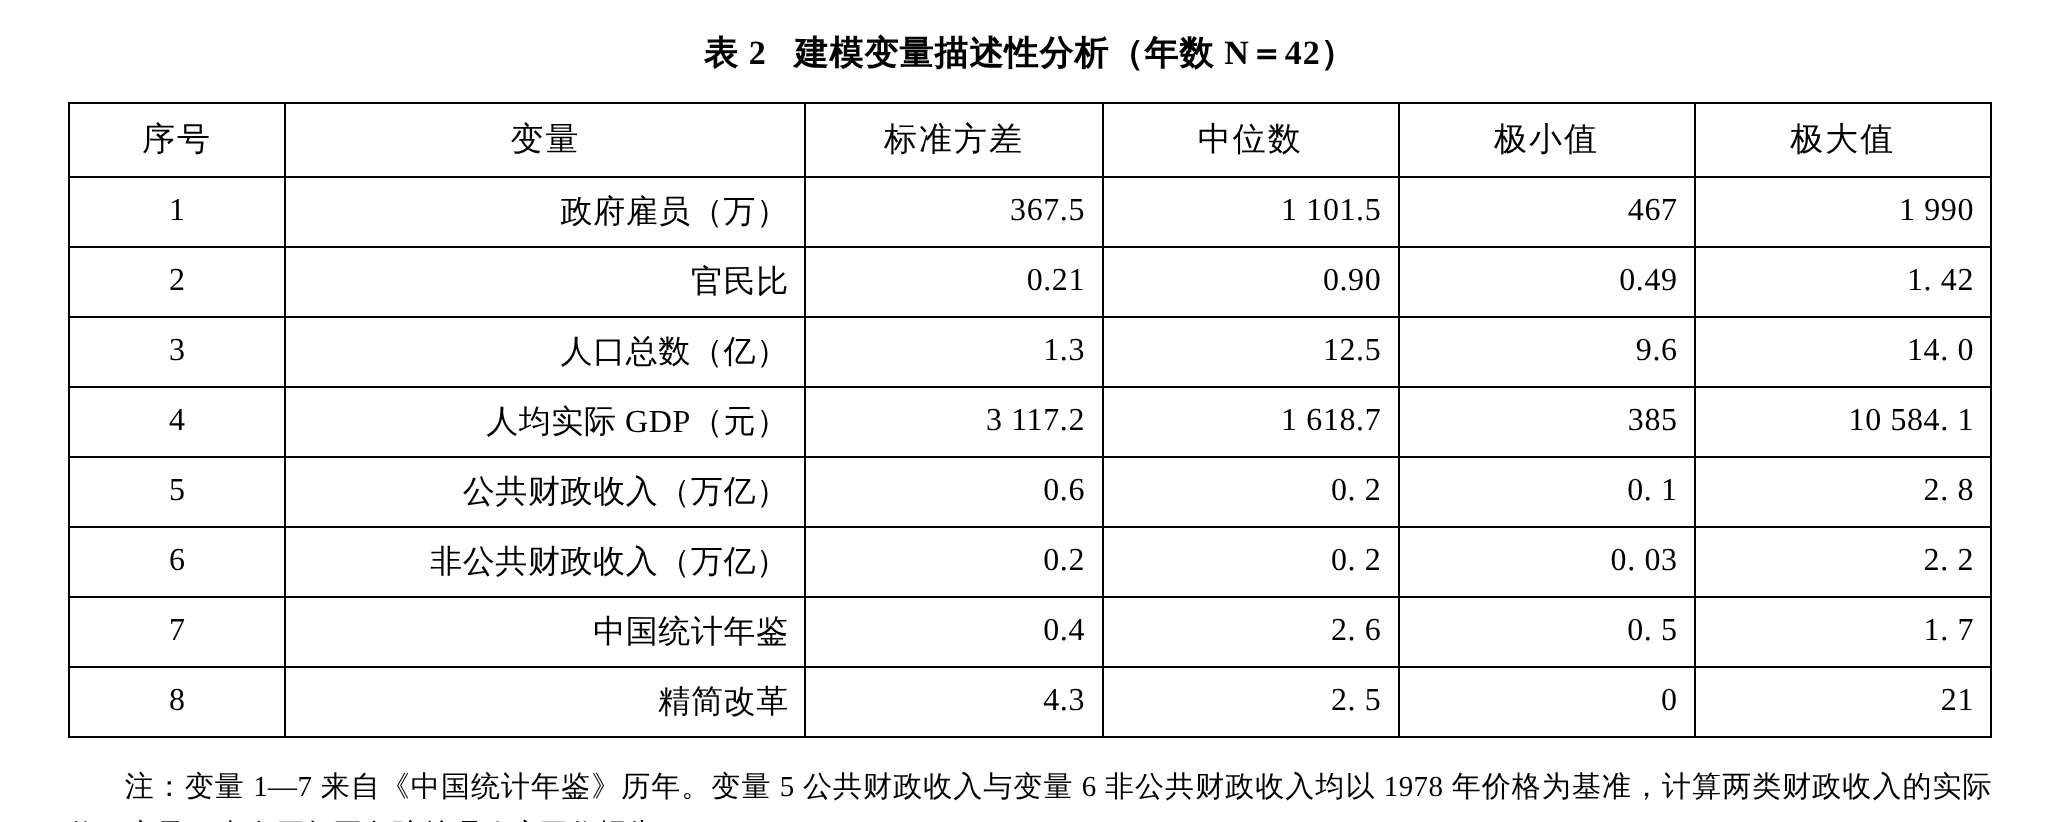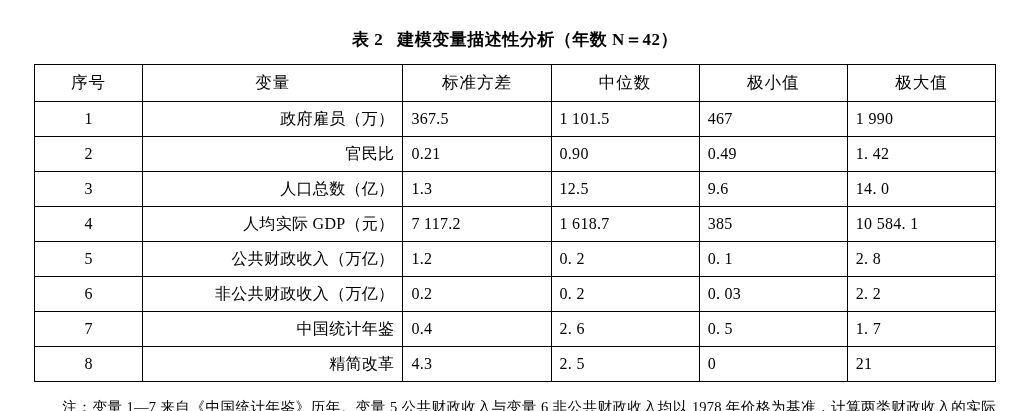--- a/index.html
+++ b/index.html
@@ -19,21 +19,21 @@
     width: 1030px;
     height: 411px;
     box-sizing: border-box;
     padding: 0 34px;
   }
   .caption {
     text-align: center;
     font-size: 17px;
     font-weight: bold;
     letter-spacing: 0.5px;
-    padding-top: 28px;
+    padding-top: 15px;
     padding-bottom: 13px;
     white-space: nowrap;
   }
   .caption .cap-num {
     margin-right: 14px;
   }
   table.data-table {
     width: 962px;
     border-collapse: collapse;
     table-layout: fixed;
@@ -57,21 +57,21 @@
   td.idx {
     text-align: center;
     font-family: "Liberation Serif", "DejaVu Serif", serif;
   }
   td.var {
     text-align: right;
     padding-left: 16px;
     letter-spacing: 0.3px;
   }
   td.num {
-    text-align: left;
+    text-align: right;
     font-family: "Liberation Serif", "DejaVu Serif", serif;
     letter-spacing: 0.3px;
   }
   .note {
     margin-top: 14px;
     font-size: 14.5px;
     line-height: 1.65;
     text-align: justify;
     letter-spacing: 0.2px;
   }
@@ -129,29 +129,29 @@
         <td class="idx">3</td>
         <td class="var">人口总数（亿）</td>
         <td class="num">1.3</td>
         <td class="num">12.5</td>
         <td class="num">9.6</td>
         <td class="num">14. 0</td>
       </tr>
       <tr>
         <td class="idx">4</td>
         <td class="var">人均实际 GDP（元）</td>
-        <td class="num">7 117.2</td>
+        <td class="num">3 117.2</td>
         <td class="num">1 618.7</td>
         <td class="num">385</td>
         <td class="num">10 584. 1</td>
       </tr>
       <tr>
         <td class="idx">5</td>
         <td class="var">公共财政收入（万亿）</td>
-        <td class="num">1.2</td>
+        <td class="num">0.6</td>
         <td class="num">0. 2</td>
         <td class="num">0. 1</td>
         <td class="num">2. 8</td>
       </tr>
       <tr>
         <td class="idx">6</td>
         <td class="var">非公共财政收入（万亿）</td>
         <td class="num">0.2</td>
         <td class="num">0. 2</td>
         <td class="num">0. 03</td>

